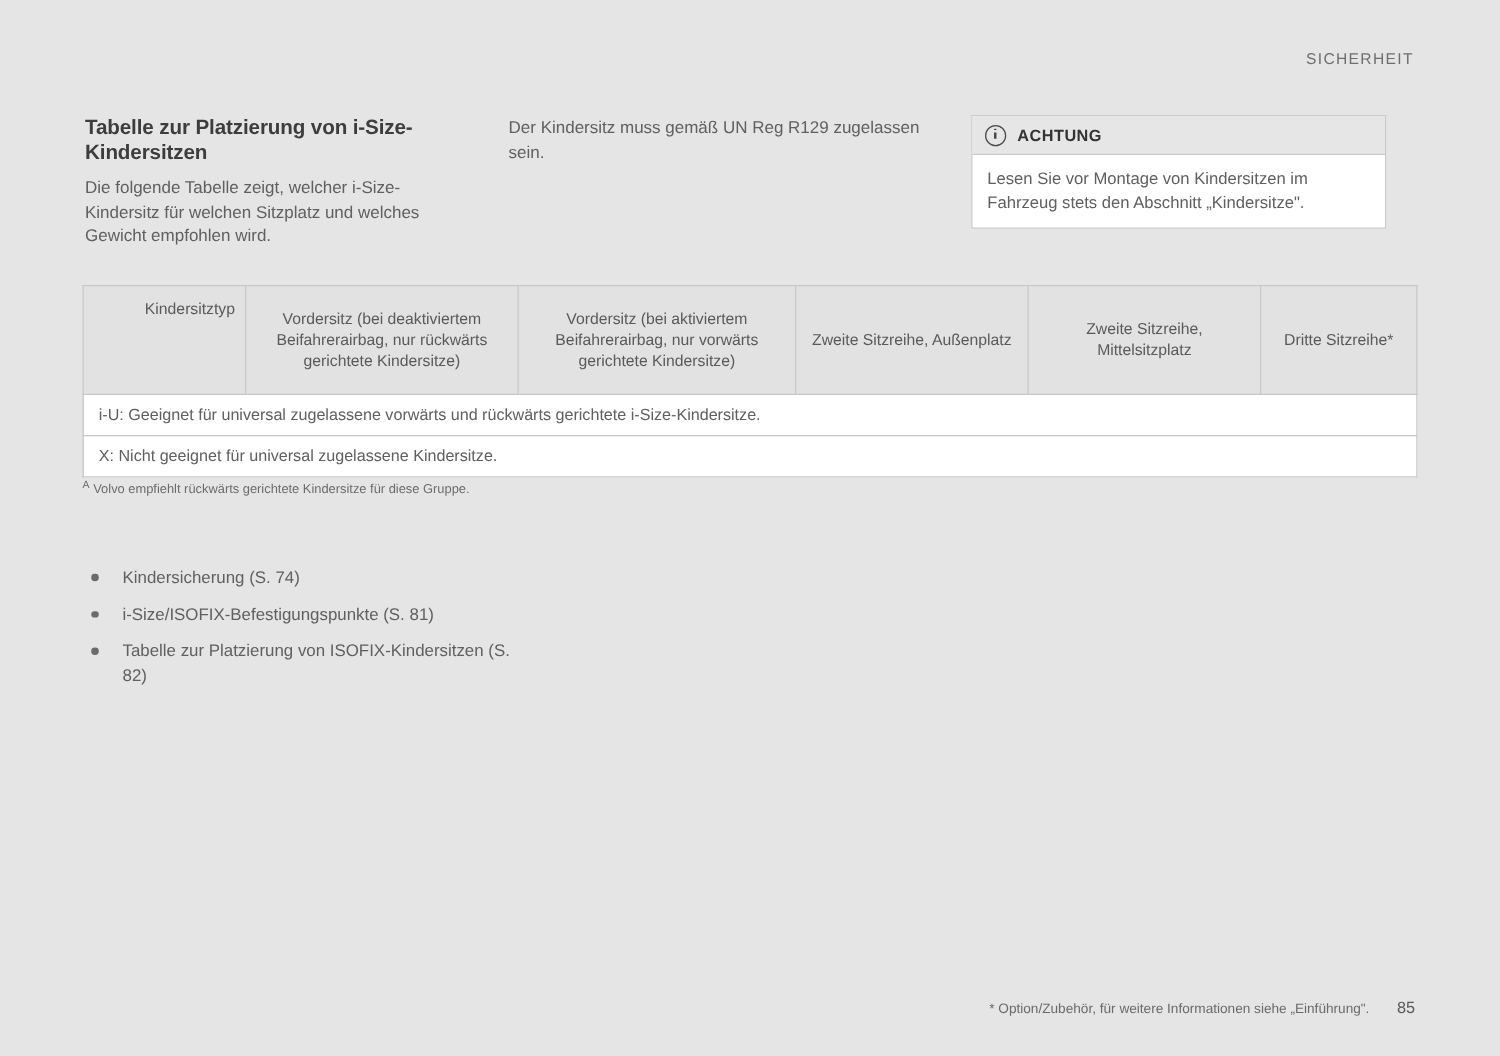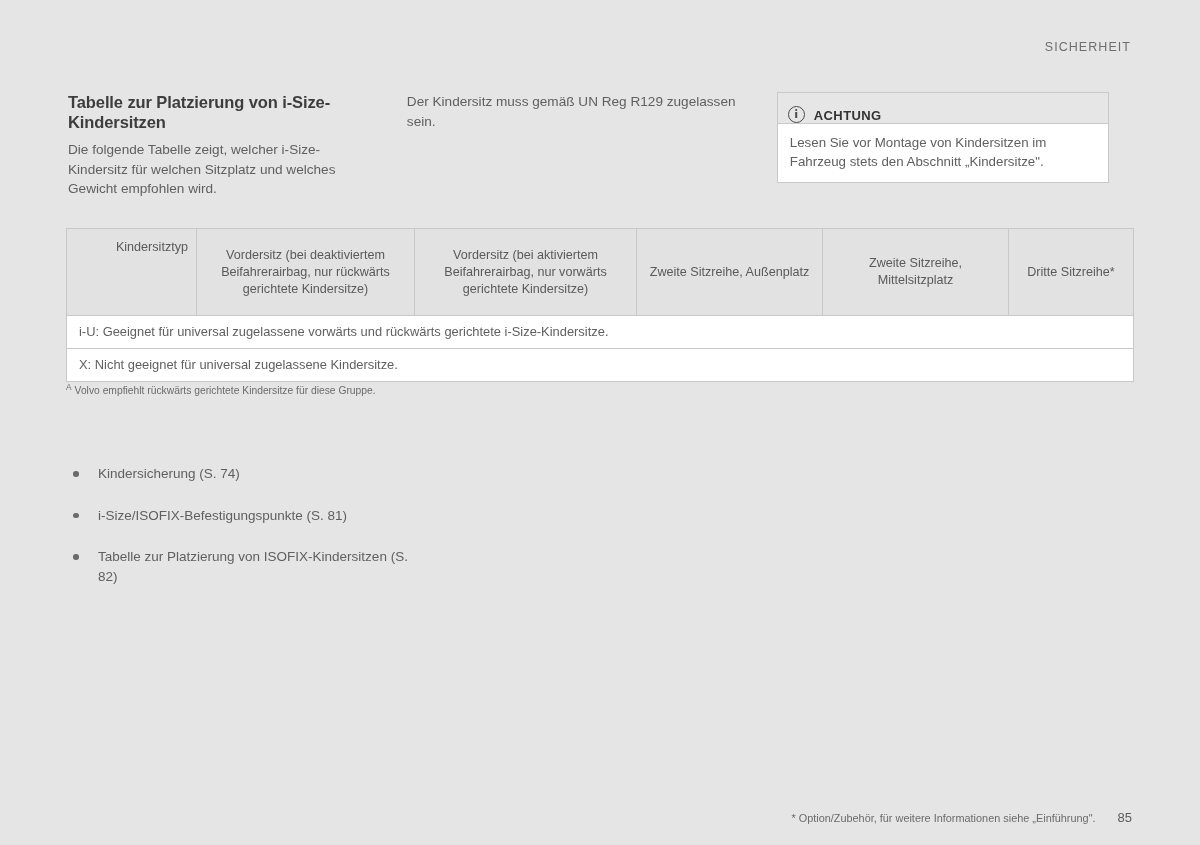--- a/index.html
+++ b/index.html
@@ -65,21 +65,21 @@
     border: 1px solid #c9c9c9;
     background: #ffffff;
     width: 332px;
     box-sizing: border-box;
   }
   .note-head {
     background: #e6e6e6;
     border-bottom: 1px solid #c9c9c9;
     height: 30px;
     display: flex;
-    align-items: flex-end;
+    align-items: center;
     padding: 0 10px;
     gap: 9px;
   }
   .info-icon {
     width: 15px;
     height: 15px;
     flex: 0 0 15px;
     border: 1.3px solid #4a4a4a;
     border-radius: 50%;
     position: relative;
@@ -207,40 +207,40 @@
     color: #3d3d3d;
   }
   ul.related-list {
     list-style: none;
     margin: 0;
     padding: 0;
   }
   ul.related-list li {
     position: relative;
     padding-left: 30px;
-    margin-top: 22px;
+    margin-top: 10px;
     font-size: 13.5px;
     line-height: 19.5px;
     color: #606060;
   }
   ul.related-list li .bullet {
     position: absolute;
     left: 5px;
     top: 7px;
     width: 5.5px;
     height: 5.5px;
     background: #6b6b6b;
     border-radius: 50%;
     display: block;
   }
 
   
   .page-footer {
     position: absolute;
-    bottom: 20px;
+    bottom: 32px;
     right: 68px;
     display: flex;
     align-items: baseline;
     gap: 22px;
   }
   .footer-note {
     font-size: 10.9px;
     color: #6b6b6b;
   }
   .page-number {

